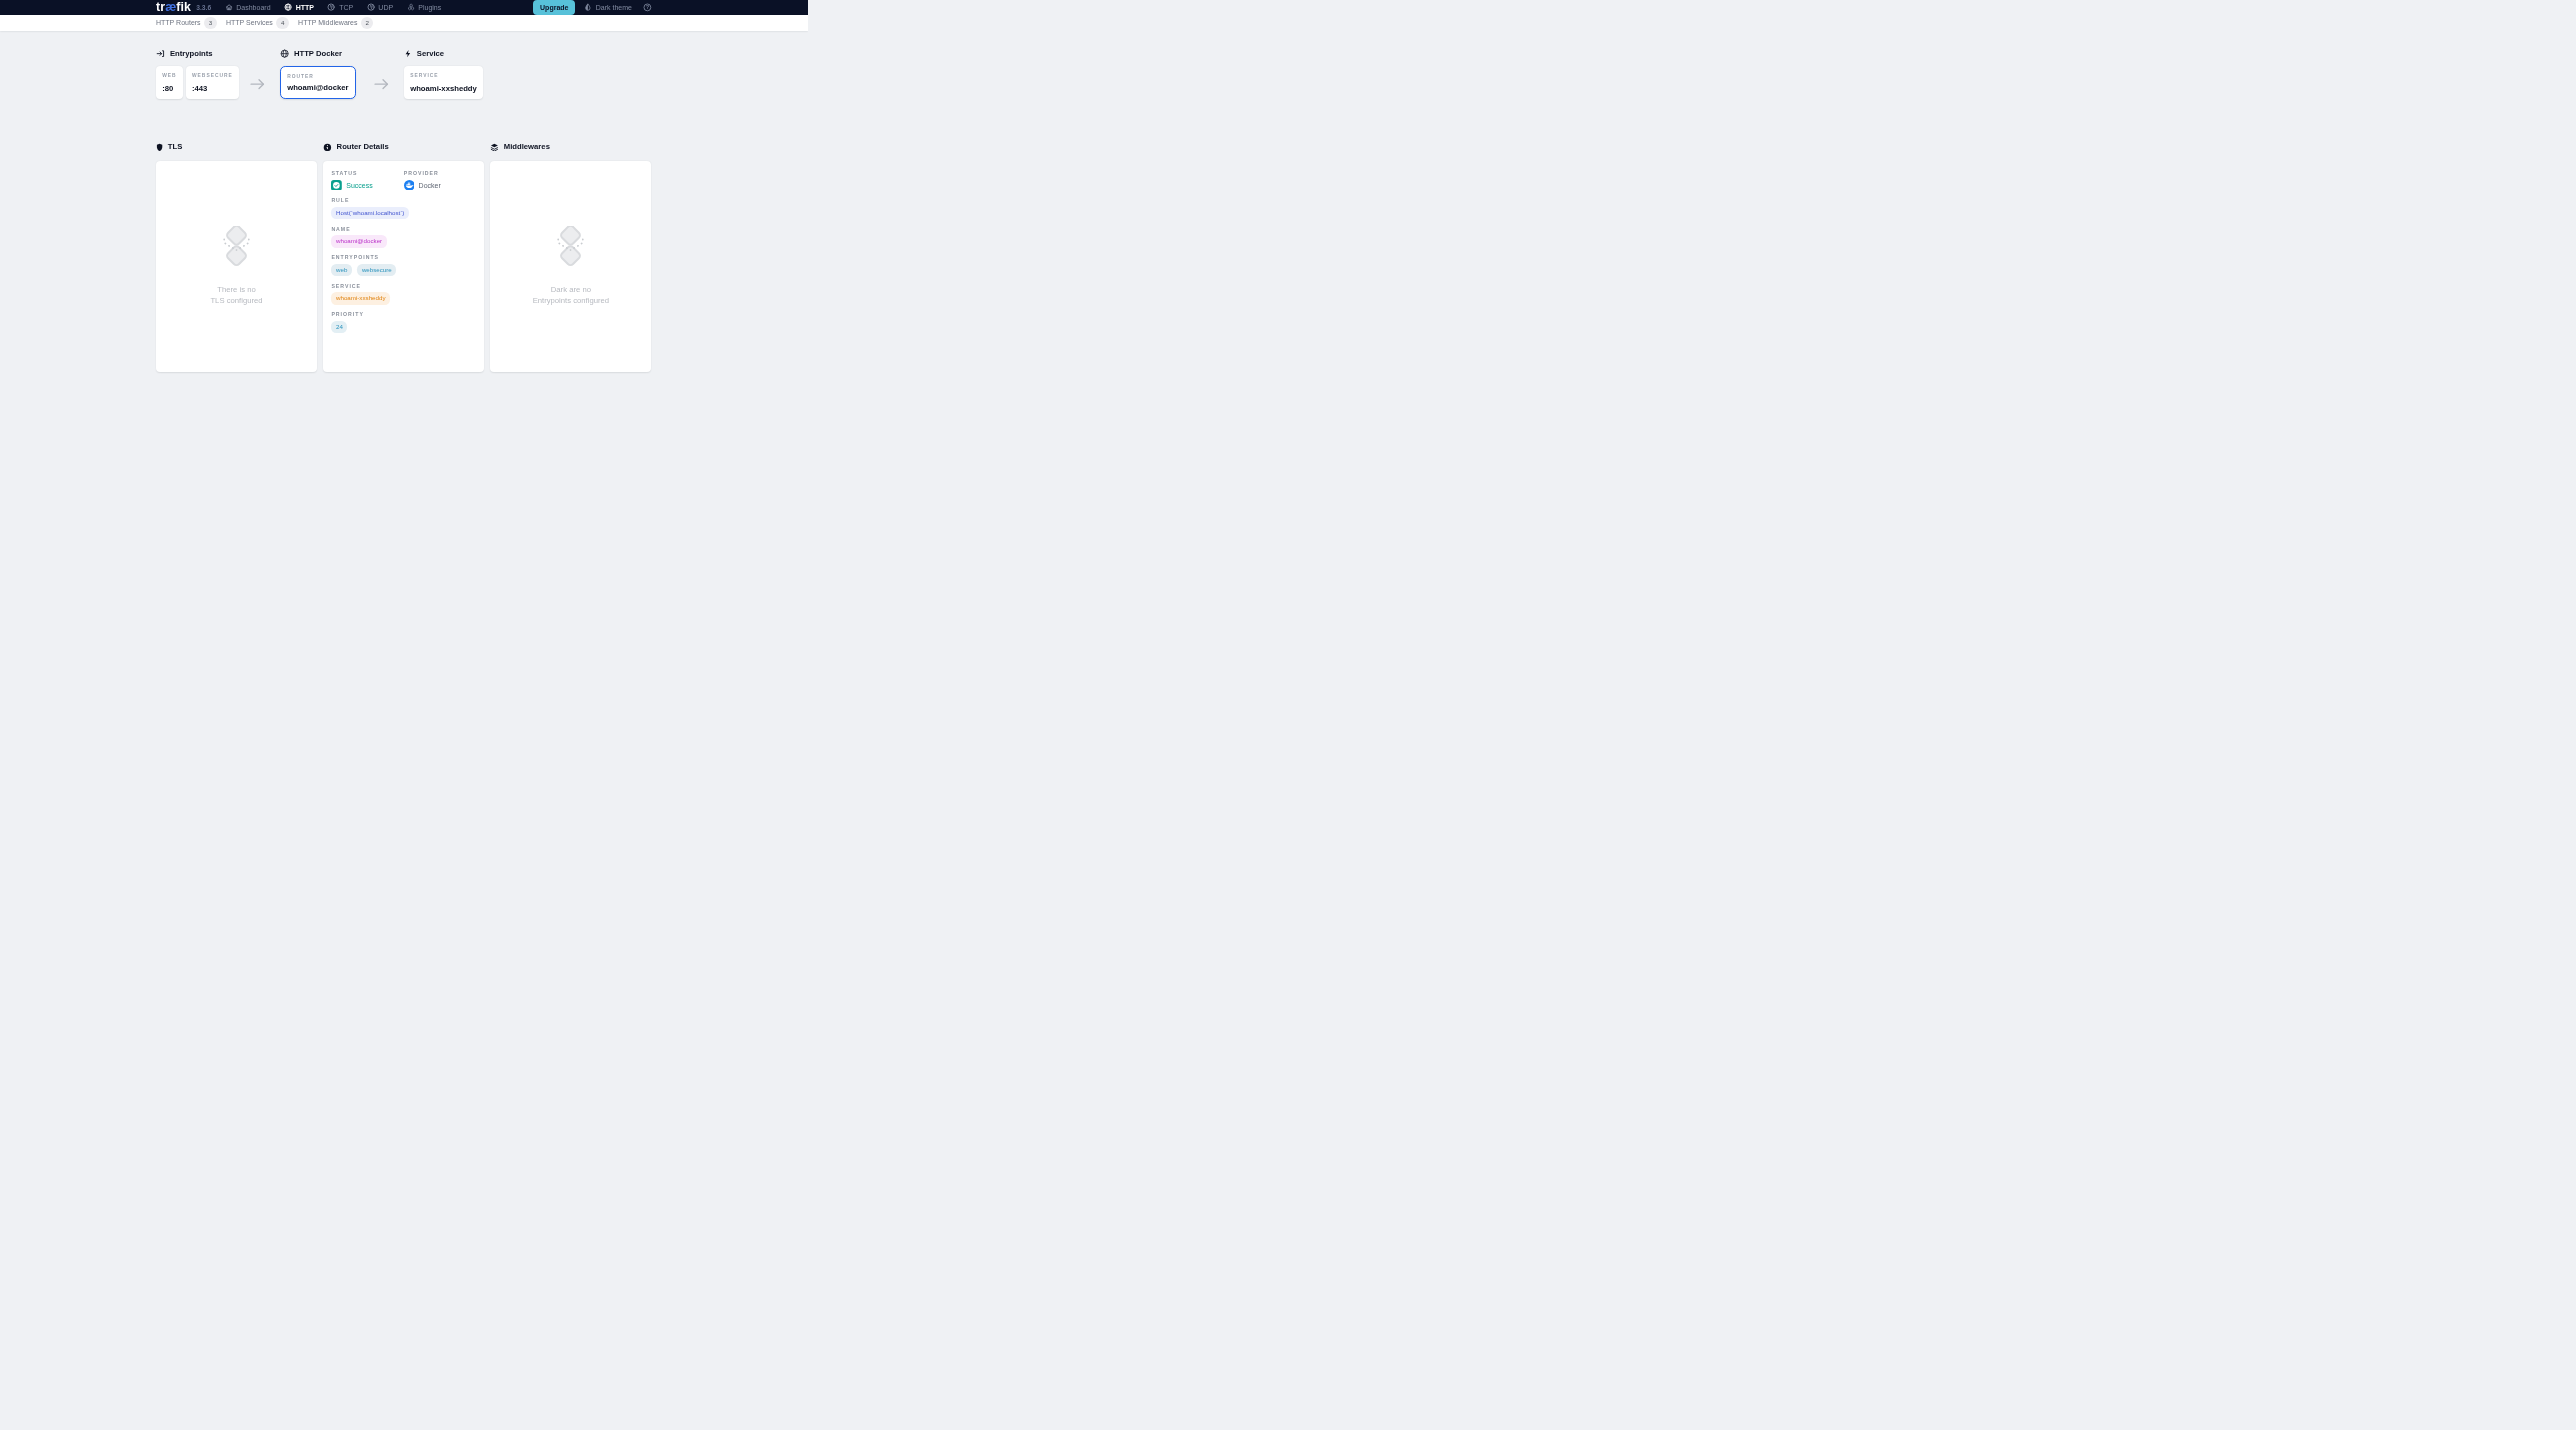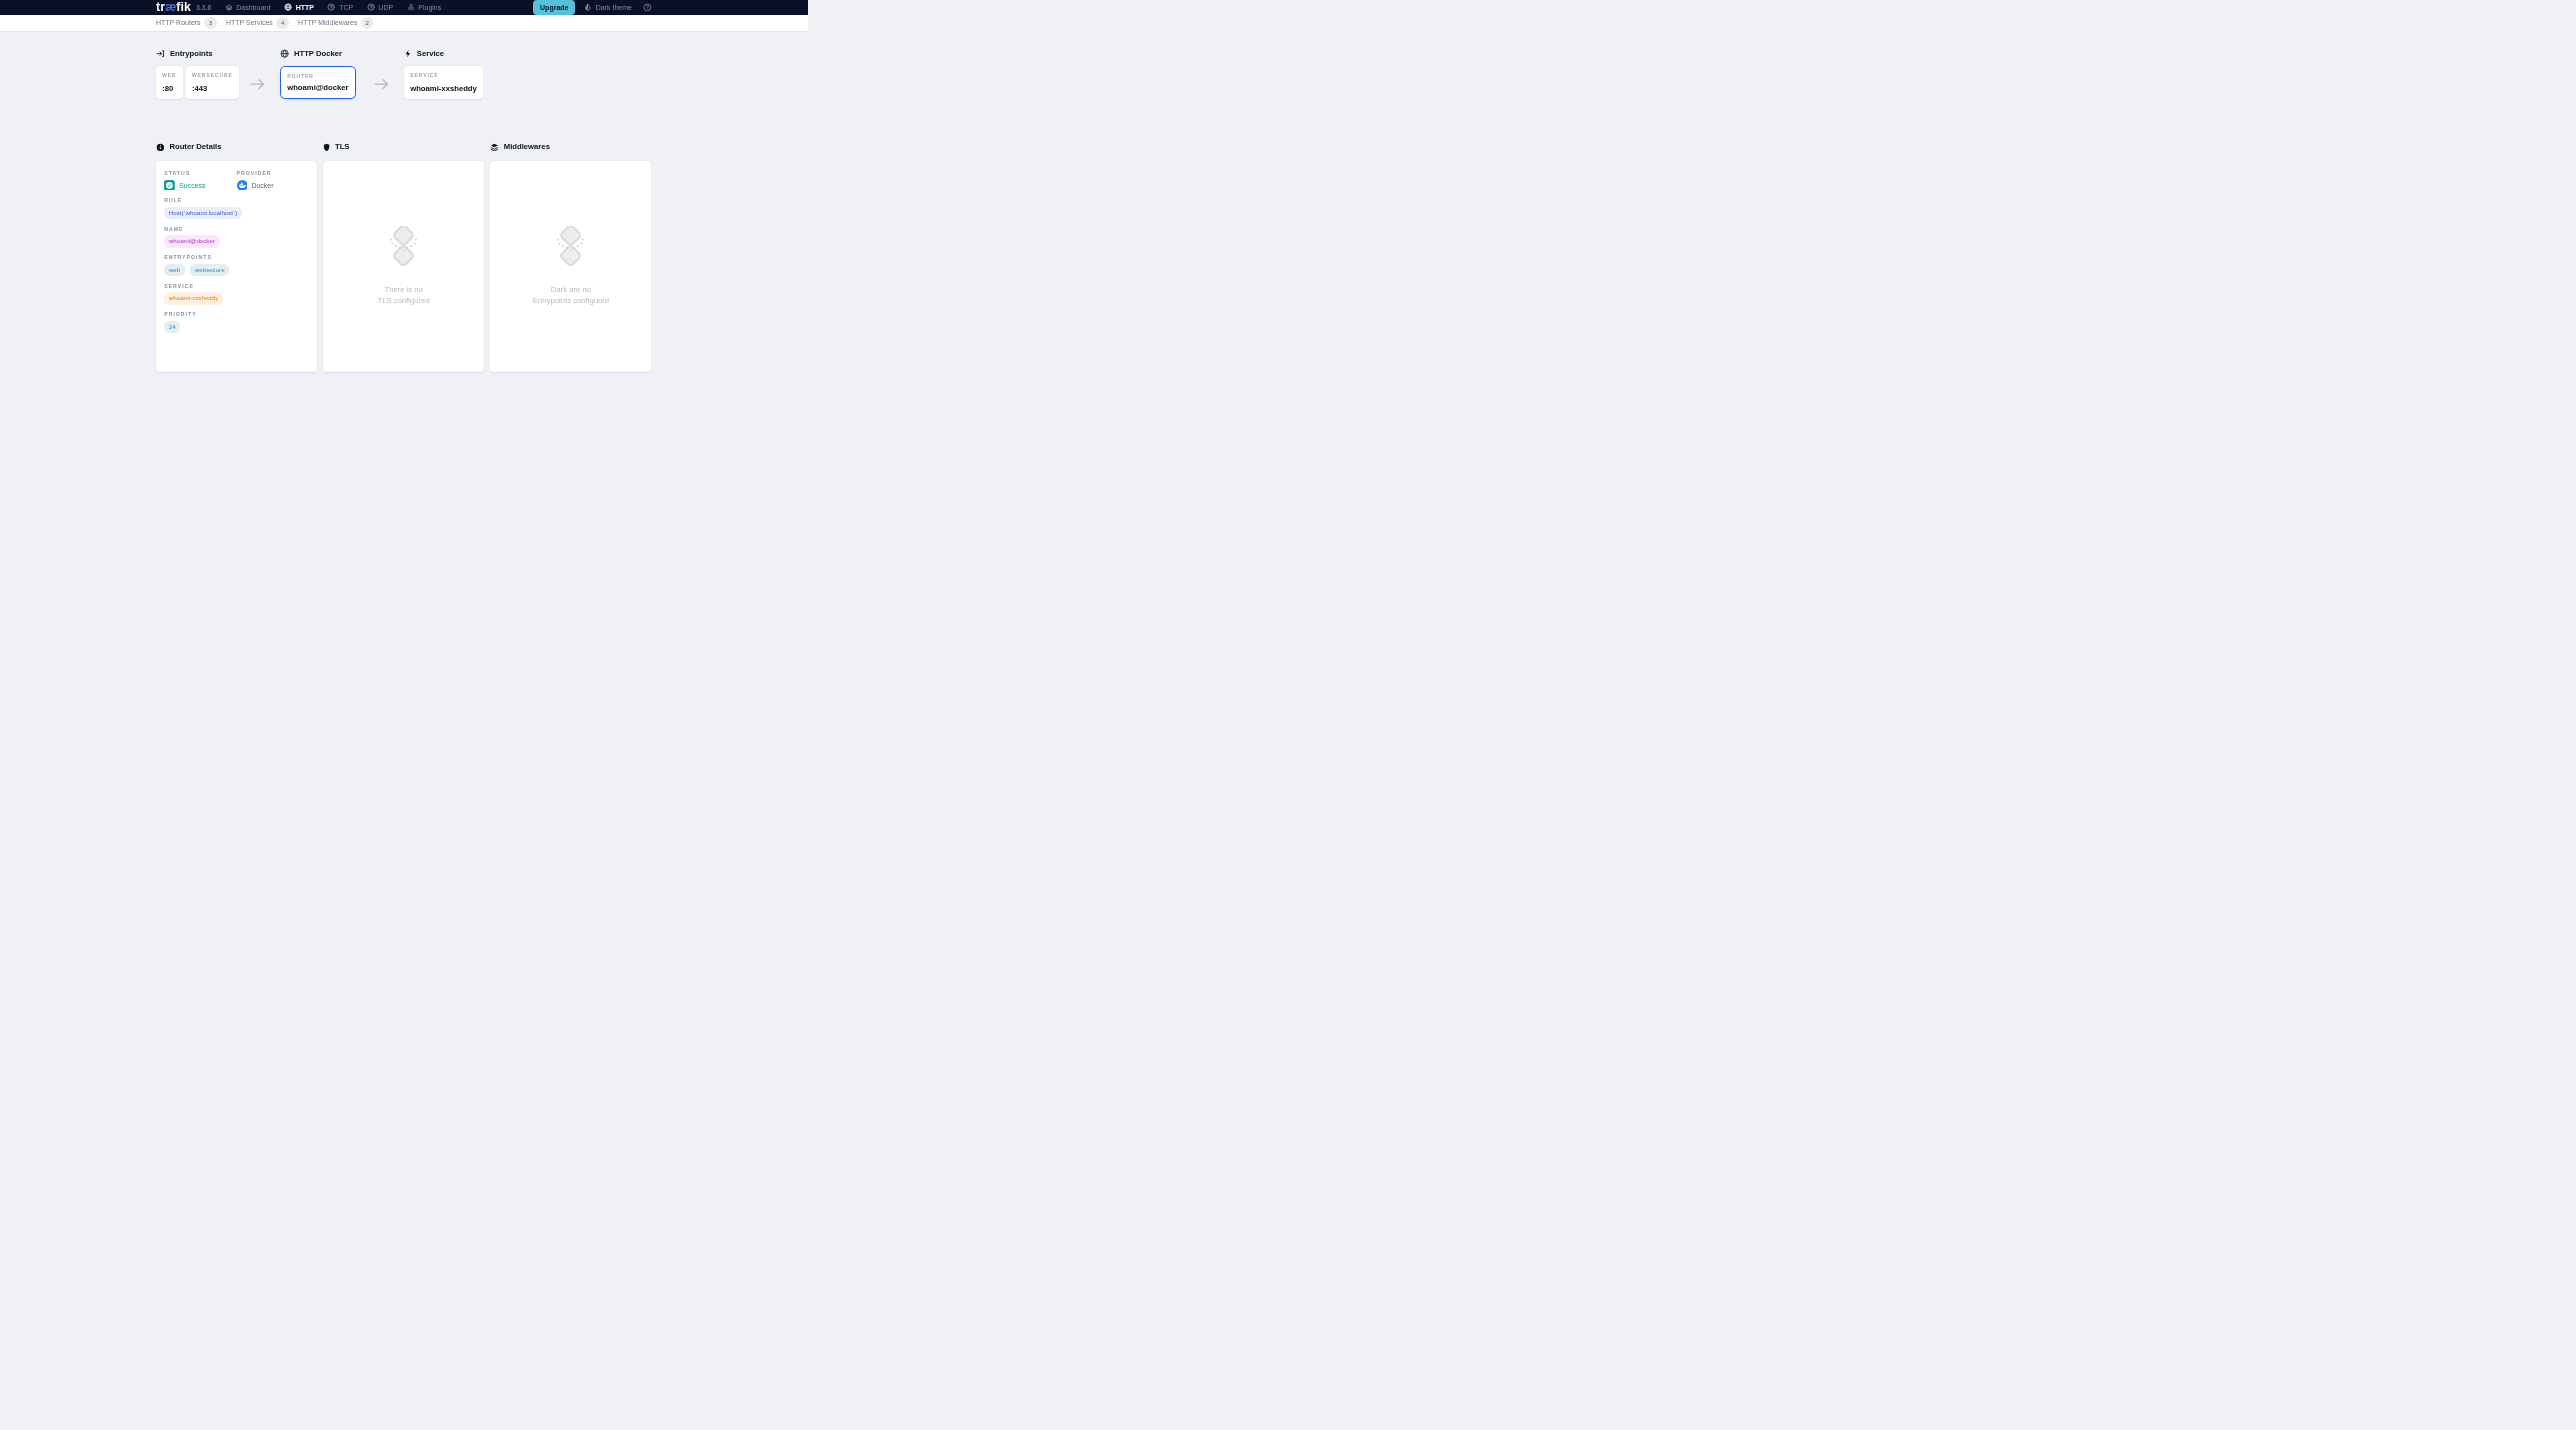--- a/index.html
+++ b/index.html
@@ -255,20 +255,42 @@
         <div class="cards">
           <div class="card">
             <div class="card-label">SERVICE</div>
             <div class="card-value">whoami-xxsheddy</div>
           </div>
         </div>
       </div>
     </div>
 
     <div class="details-row">
+
+      <div class="details-col">
+        <div class="sec-header">
+          <span>
+              <svg width="7.2" height="8.8" viewBox="0 0 24 28">
+                <path d="M12 1.5 21 5v7.5c0 6.6-3.9 11.3-9 13.7-5.1-2.4-9-7.1-9-13.7V5Z" fill="#0e1322"></path>
+              </svg>
+            </span>
+          <span>TLS</span>
+        </div>
+        <div class="panel empty-panel">
+          <span><svg width="33" height="43" viewBox="0 0 64 84" fill="none">
+                <rect x="17" y="3" width="30" height="30" rx="7" transform="rotate(45 32 18)" fill="#ecedef" stroke="#d9dbde" stroke-width="4"></rect>
+                <rect x="17" y="43" width="30" height="30" rx="7" transform="rotate(45 32 58)" fill="#ecedef" stroke="#d9dbde" stroke-width="4"></rect>
+                <path d="M10 34c7 5 15 9 22 13M54 34c-7 5-15 9-22 13M8 26v8M56 26v8" stroke="#c9ccd0" stroke-width="3.4" stroke-linecap="round" stroke-dasharray="0.5 8"></path>
+              </svg></span>
+          <div class="empty-text">
+            <div>There is no</div>
+            <div>TLS configured</div>
+          </div>
+        </div>
+      </div>
 
       <div class="details-col">
         <div class="sec-header">
           <span>
               <svg width="8.8" height="8.8" viewBox="0 0 24 24">
                 <circle cx="12" cy="12" r="10" fill="#0e1322"></circle>
                 <rect x="10.8" y="10.2" width="2.4" height="7" rx="1.2" fill="#fff"></rect>
                 <circle cx="12" cy="6.9" r="1.5" fill="#fff"></circle>
               </svg>
             </span>
@@ -334,42 +356,20 @@
           <div class="detail-group">
             <div class="detail-label">PRIORITY</div>
             <span class="pill prio">24</span>
           </div>
         </div>
       </div>
 
       <div class="details-col">
         <div class="sec-header">
           <span>
-              <svg width="7.2" height="8.8" viewBox="0 0 24 28">
-                <path d="M12 1.5 21 5v7.5c0 6.6-3.9 11.3-9 13.7-5.1-2.4-9-7.1-9-13.7V5Z" fill="#0e1322"></path>
-              </svg>
-            </span>
-          <span>TLS</span>
-        </div>
-        <div class="panel empty-panel">
-          <span><svg width="33" height="43" viewBox="0 0 64 84" fill="none">
-                <rect x="17" y="3" width="30" height="30" rx="7" transform="rotate(45 32 18)" fill="#ecedef" stroke="#d9dbde" stroke-width="4"></rect>
-                <rect x="17" y="43" width="30" height="30" rx="7" transform="rotate(45 32 58)" fill="#ecedef" stroke="#d9dbde" stroke-width="4"></rect>
-                <path d="M10 34c7 5 15 9 22 13M54 34c-7 5-15 9-22 13M8 26v8M56 26v8" stroke="#c9ccd0" stroke-width="3.4" stroke-linecap="round" stroke-dasharray="0.5 8"></path>
-              </svg></span>
-          <div class="empty-text">
-            <div>There is no</div>
-            <div>TLS configured</div>
-          </div>
-        </div>
-      </div>
-
-      <div class="details-col">
-        <div class="sec-header">
-          <span>
               <svg width="8.8" height="8.8" viewBox="0 0 24 24" fill="none">
                 <path d="M12 2.2 21.5 7 12 11.8 2.5 7Z" fill="#0e1322"></path>
                 <path d="M2.5 12.2 12 17l9.5-4.8" stroke="#0e1322" stroke-width="2.4" stroke-linejoin="round"></path>
                 <path d="M2.5 17 12 21.8 21.5 17" stroke="#0e1322" stroke-width="2.4" stroke-linejoin="round"></path>
               </svg>
             </span>
           <span>Middlewares</span>
         </div>
         <div class="panel empty-panel">
           <span><svg width="33" height="43" viewBox="0 0 64 84" fill="none">

